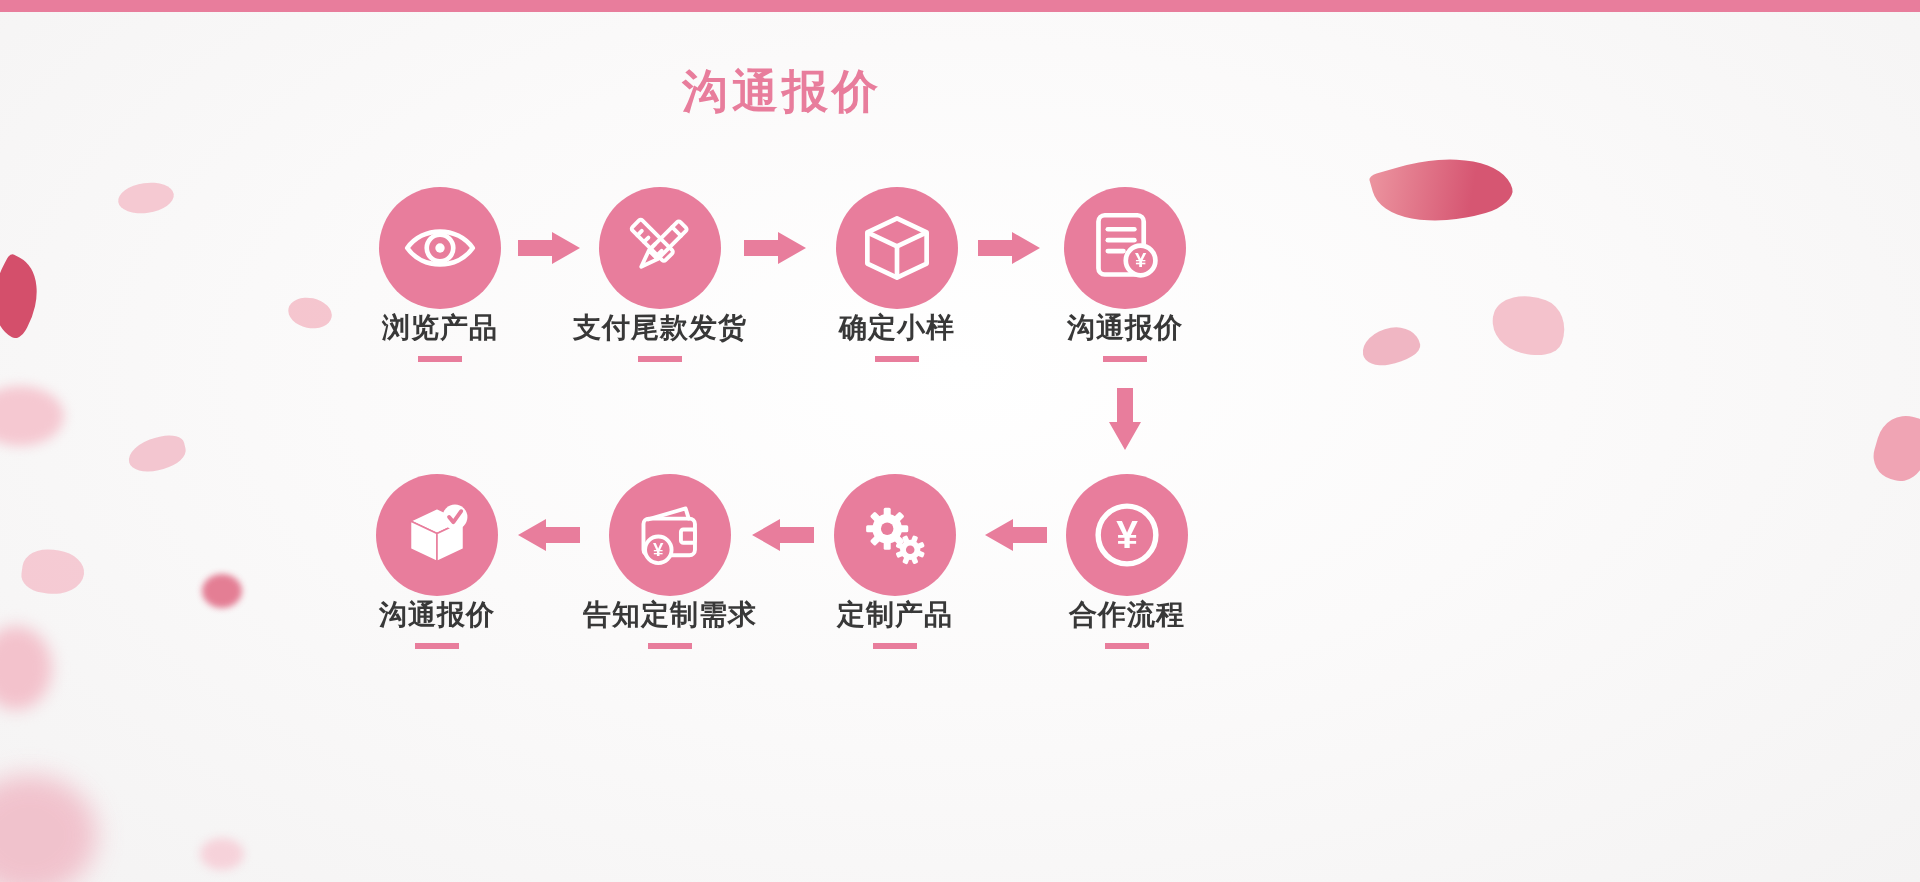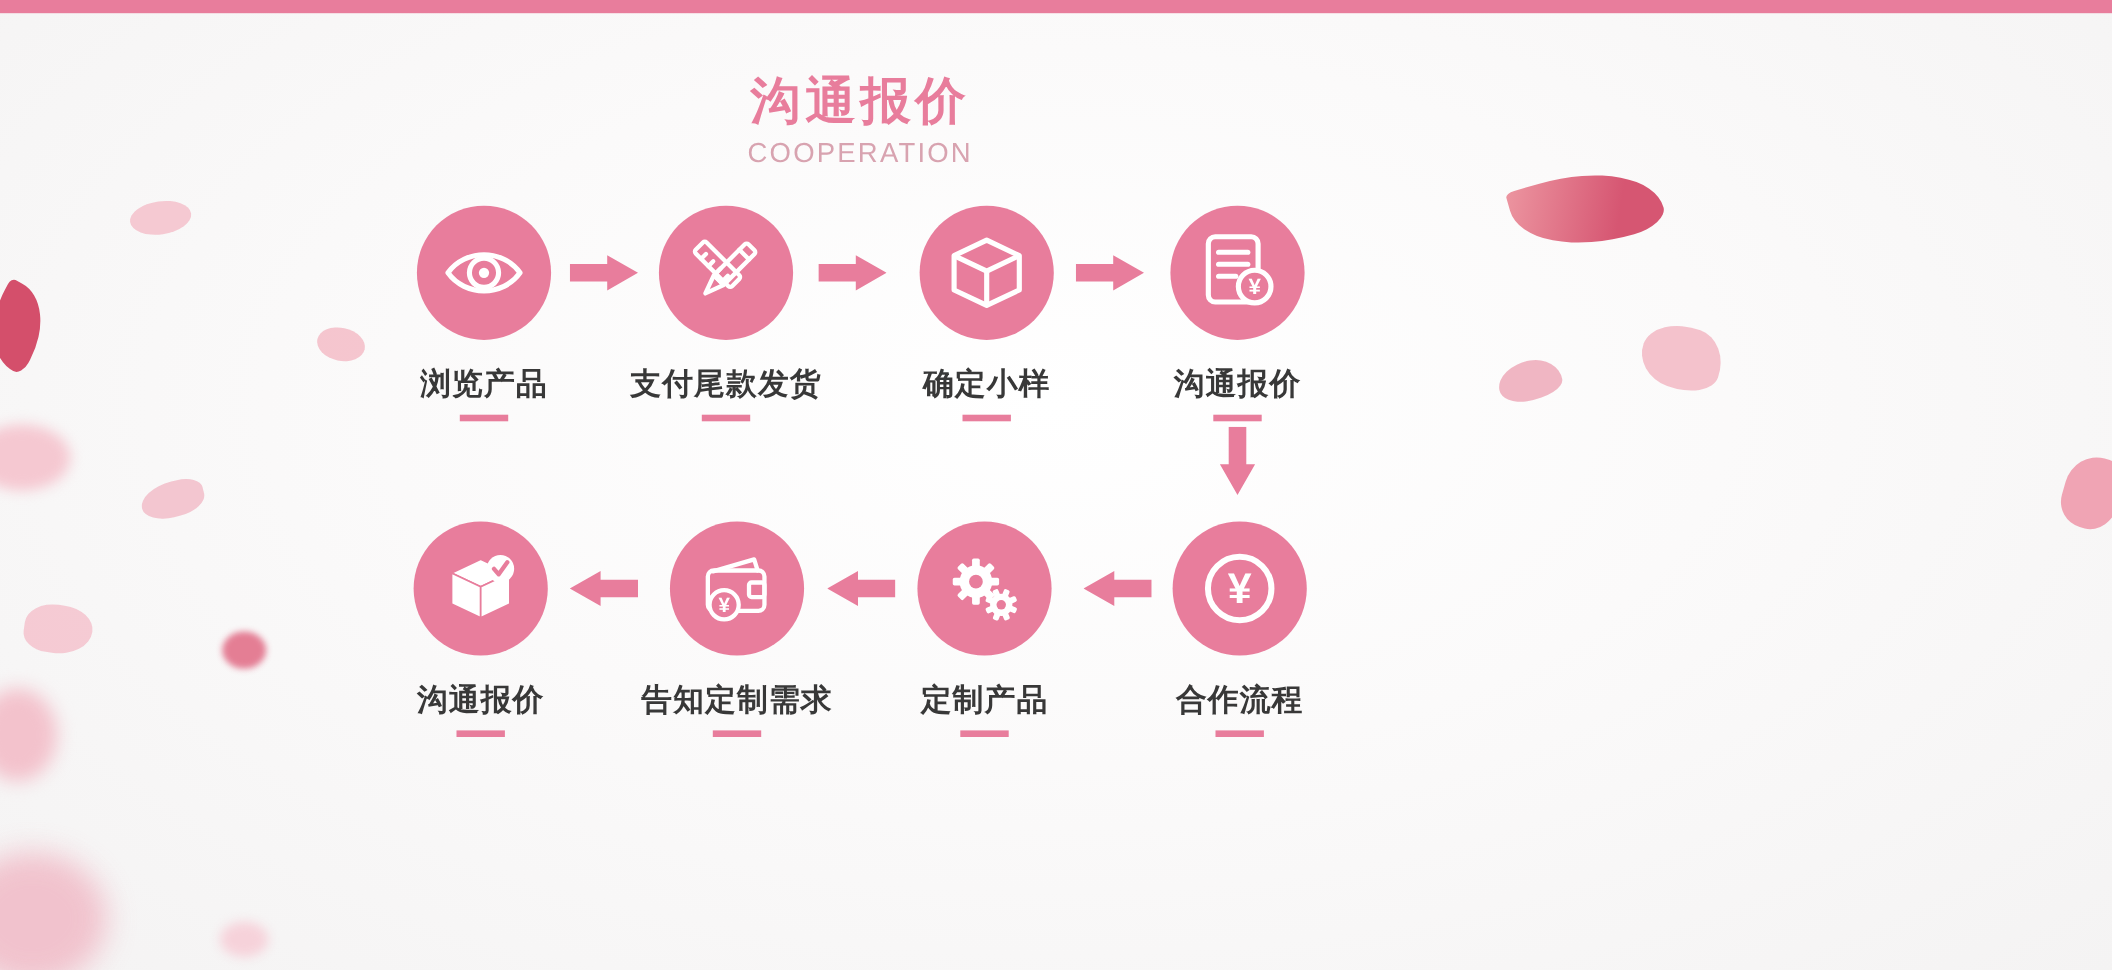--- a/index.html
+++ b/index.html
@@ -28,21 +28,21 @@
   }
 
   
   .step { position:absolute; width:240px; display:flex; flex-direction:column; align-items:center; }
   .circle {
     width:122px; height:122px; border-radius:50%; background:#e87d9c;
     display:flex; align-items:center; justify-content:center;
   }
   .circle svg { width:78px; height:78px; display:block; }
   .step-label {
-    margin-top:21px; font-size:28px; font-weight:bold; color:#383838; letter-spacing:1px; white-space:nowrap;
+    font-size:28px; font-weight:bold; color:#383838; letter-spacing:1px; white-space:nowrap;
   }
   .step-underline { margin-top:9px; width:44px; height:6px; background:#e87d9c; }
 
   .s1{left:320px;top:187px} .s2{left:540px;top:187px} .s3{left:777px;top:187px} .s4{left:1005px;top:187px}
   .s5{left:1007px;top:474px} .s6{left:775px;top:474px} .s7{left:550px;top:474px} .s8{left:317px;top:474px}
 
   
   .arrow { position:absolute; }
   .arrow svg { display:block; }
   .a1{left:518px;top:228px} .a2{left:744px;top:228px} .a3{left:978px;top:228px}
@@ -98,21 +98,20 @@
   <div class="petal petal-8"></div>
   <div class="petal petal-9"></div>
   <div class="petal petal-10"></div>
   <div class="petal petal-11"></div>
   <div class="petal petal-12"></div>
   <div class="petal petal-13"></div>
   <div class="petal petal-14"></div>
 
   <div class="title-wrap">
     <div class="title">沟通报价</div>
-    <div class="subtitle">COOPERATION</div>
   </div>
 
   <div class="step s1">
     <div class="circle">
       <svg viewBox="0 0 100 100" fill="none" stroke="#ffffff" stroke-width="6" stroke-linejoin="round">
         <path d="M8 50 C 28 22, 72 22, 92 50 C 72 78, 28 78, 8 50 Z"></path>
         <circle cx="50" cy="50" r="17"></circle>
         <circle cx="50" cy="50" r="6" fill="#ffffff" stroke="none"></circle>
       </svg>
     </div>

